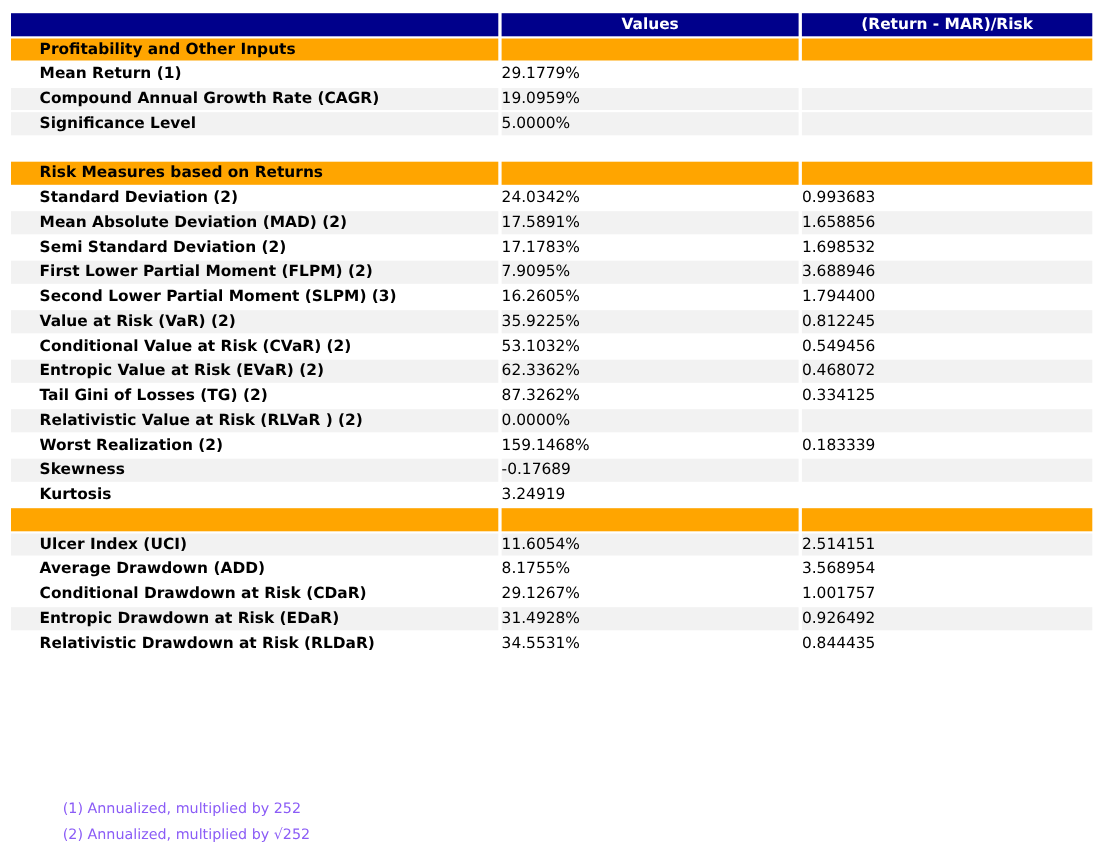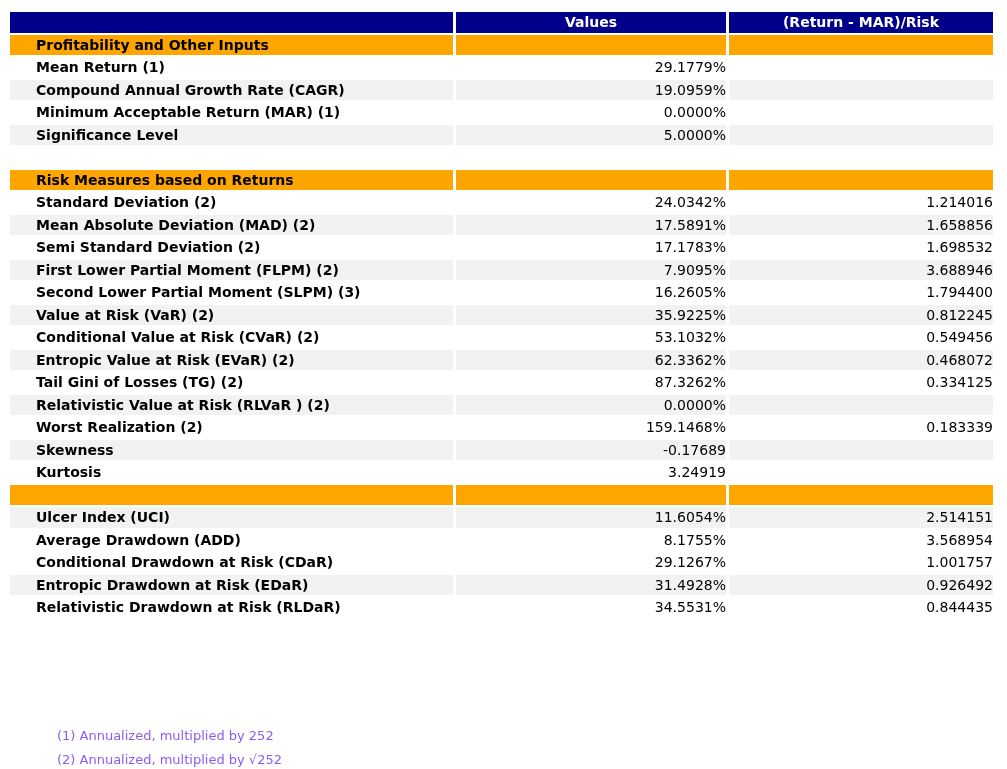--- a/index.html
+++ b/index.html
@@ -39,21 +39,21 @@
     font-weight: bold;
     text-align: center;
   }
   .risk-table td.label {
     text-align: left;
     padding-left: 26px;
     font-weight: bold;
     color: #000000;
   }
   .risk-table td.val {
-    text-align: right;
+    text-align: left;
     font-weight: normal;
     color: #000000;
   }
   tr.stripe td { background: var(--stripe-bg, #F2F2F2); }
   tr.section td {
     background: var(--section-bg, #FFA500);
     color: #ffffff;
     font-weight: bold;
   }
   tr.plain td.label { font-weight: bold; }
@@ -92,44 +92,39 @@
         <tr class="data">
           <td class="label">Mean Return (1)</td>
           <td class="val">29.1779%</td>
           <td class="val"></td>
         </tr>
         <tr class="data stripe">
           <td class="label">Compound Annual Growth Rate (CAGR)</td>
           <td class="val">19.0959%</td>
           <td class="val"></td>
         </tr>
-        <tr class="data">
-          <td class="label">Minimum Acceptable Return (MAR) (1)</td>
-          <td class="val">0.0000%</td>
-          <td class="val"></td>
-        </tr>
         <tr class="data stripe">
           <td class="label">Significance Level</td>
           <td class="val">5.0000%</td>
           <td class="val"></td>
         </tr>
         <tr class="blank">
           <td class="label"></td>
           <td class="val"></td>
           <td class="val"></td>
         </tr>
         <tr class="section">
           <td class="label">Risk Measures based on Returns</td>
           <td class="val"></td>
           <td class="val"></td>
         </tr>
         <tr class="data">
           <td class="label">Standard Deviation (2)</td>
           <td class="val">24.0342%</td>
-          <td class="val">1.214016</td>
+          <td class="val">0.993683</td>
         </tr>
         <tr class="data stripe">
           <td class="label">Mean Absolute Deviation (MAD) (2)</td>
           <td class="val">17.5891%</td>
           <td class="val">1.658856</td>
         </tr>
         <tr class="data">
           <td class="label">Semi Standard Deviation (2)</td>
           <td class="val">17.1783%</td>
           <td class="val">1.698532</td>

